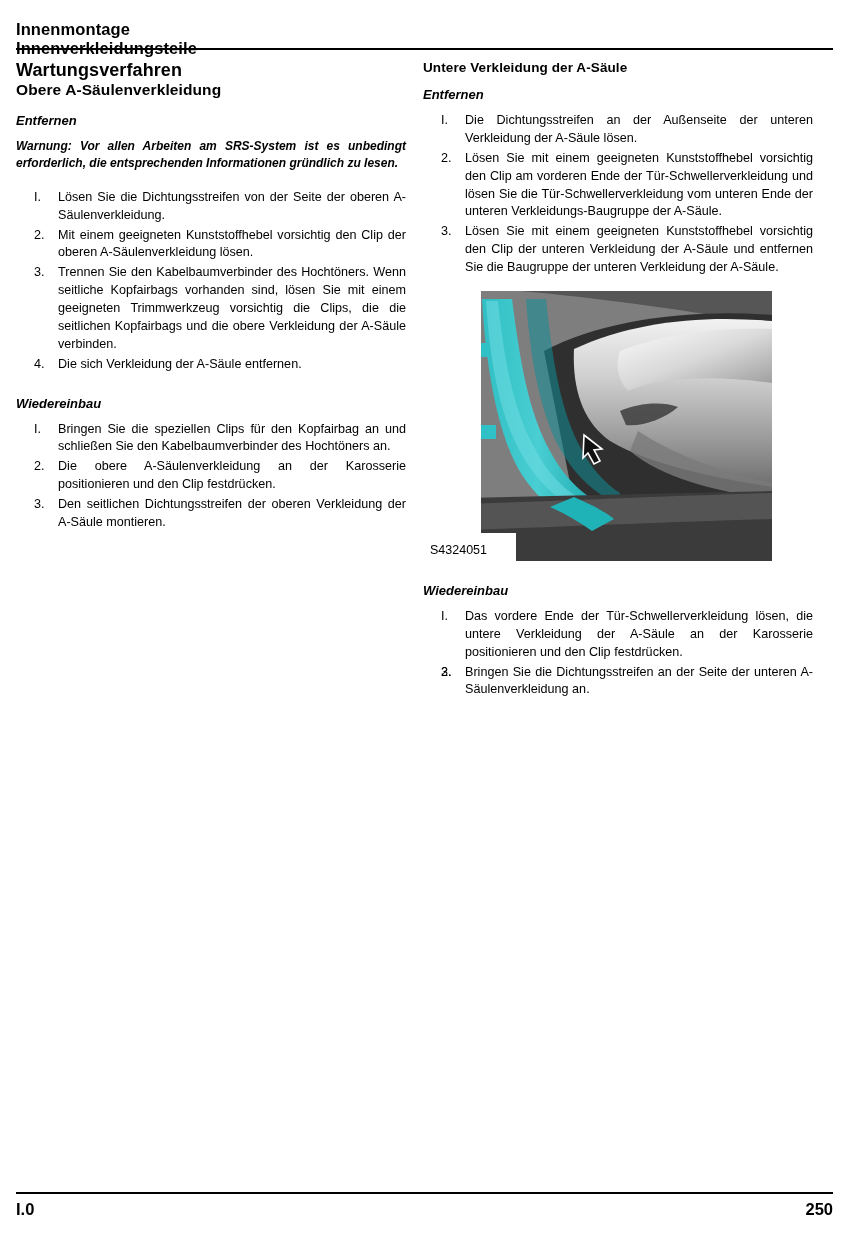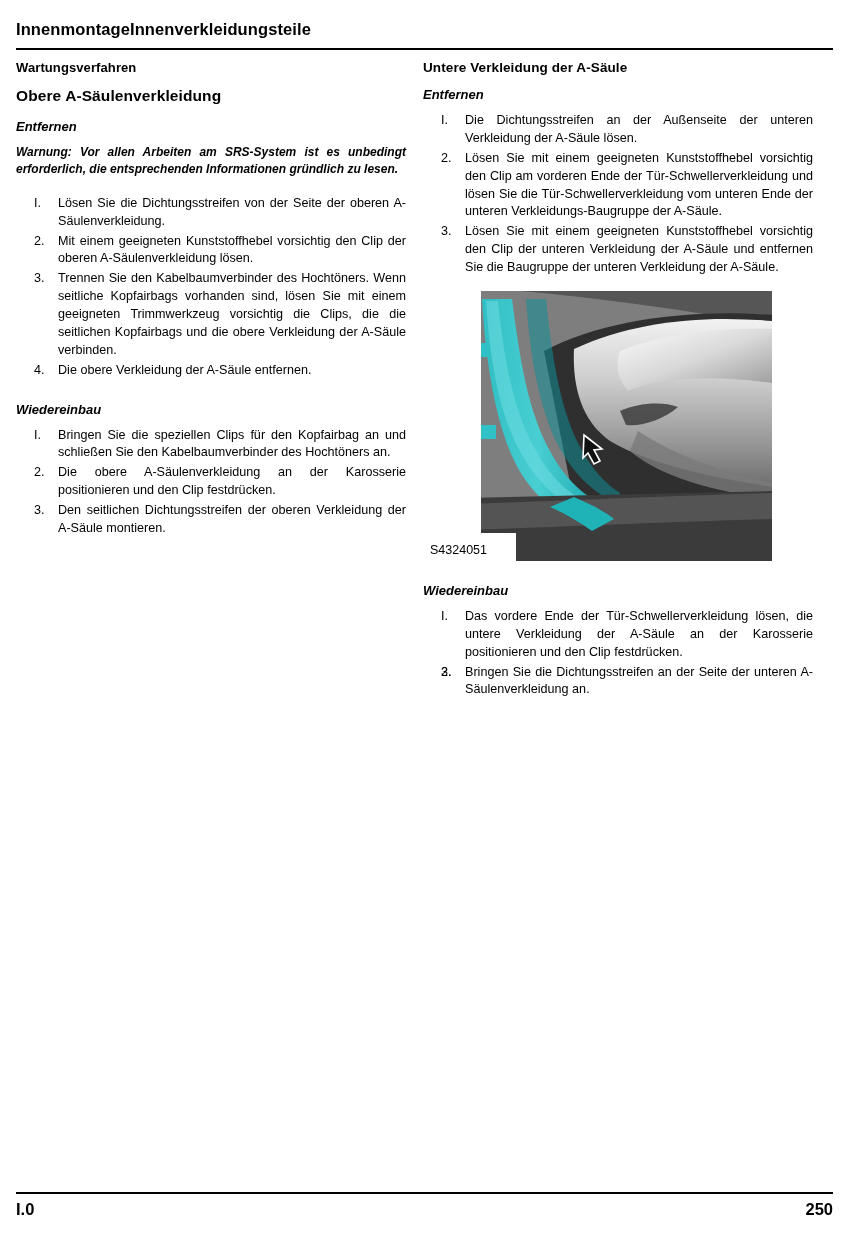--- a/index.html
+++ b/index.html
@@ -22,24 +22,26 @@
     height: 1239px;
   }
 
   
   .header {
     position: absolute;
     left: 16px;
     top: 20px;
     width: 817px;
     display: flex;
+    justify-content: space-between;
     align-items: baseline;
     font-weight: bold;
     font-size: 16.5px;
     letter-spacing: 0.1px;
+    flex-direction: column;
   }
   .header-rule {
     position: absolute;
     left: 16px;
     top: 48px;
     width: 817px;
     height: 2.2px;
     background: #000;
   }
 
@@ -51,23 +53,23 @@
   .col-left {
     left: 16px;
     width: 390px;
   }
   .col-right {
     left: 423px;
     width: 390px;
   }
 
   h1.section-title {
-    font-size: 13px;
-    font-weight: bold;
-    margin: 0 0 12px 0;
+    font-size: 18px;
+    font-weight: bold;
+    margin: 0 0 0 0;
     letter-spacing: 0.1px;
   }
   h2.sub-title {
     font-size: 15.5px;
     font-weight: bold;
     margin: 0 0 14px 0;
     letter-spacing: 0.1px;
   }
   h2.sub-title-r {
     font-size: 13.5px;
@@ -204,21 +206,21 @@
       <li>
         <span class="num">2.</span>
         <span>Mit einem geeigneten Kunststoffhebel vorsichtig den Clip der oberen A-Säulenverkleidung lösen.</span>
       </li>
       <li>
         <span class="num">3.</span>
         <span>Trennen Sie den Kabelbaumverbinder des Hochtöners. Wenn seitliche Kopfairbags vorhanden sind, lösen Sie mit einem geeigneten Trimmwerkzeug vorsichtig die Clips, die die seitlichen Kopfairbags und die obere Verkleidung der A-Säule verbinden.</span>
       </li>
       <li>
         <span class="num">4.</span>
-        <span>Die obere Verkleidung der A-Säule entfernen.</span>
+        <span>Die sich Verkleidung der A-Säule entfernen.</span>
       </li>
     </ol>
 
     <h3 class="proc spaced">Wiedereinbau</h3>
 
     <ol class="steps">
       <li>
         <span class="num">I.</span>
         <span>Bringen Sie die speziellen Clips für den Kopfairbag an und schließen Sie den Kabelbaumverbinder des Hochtöners an.</span>
       </li>

